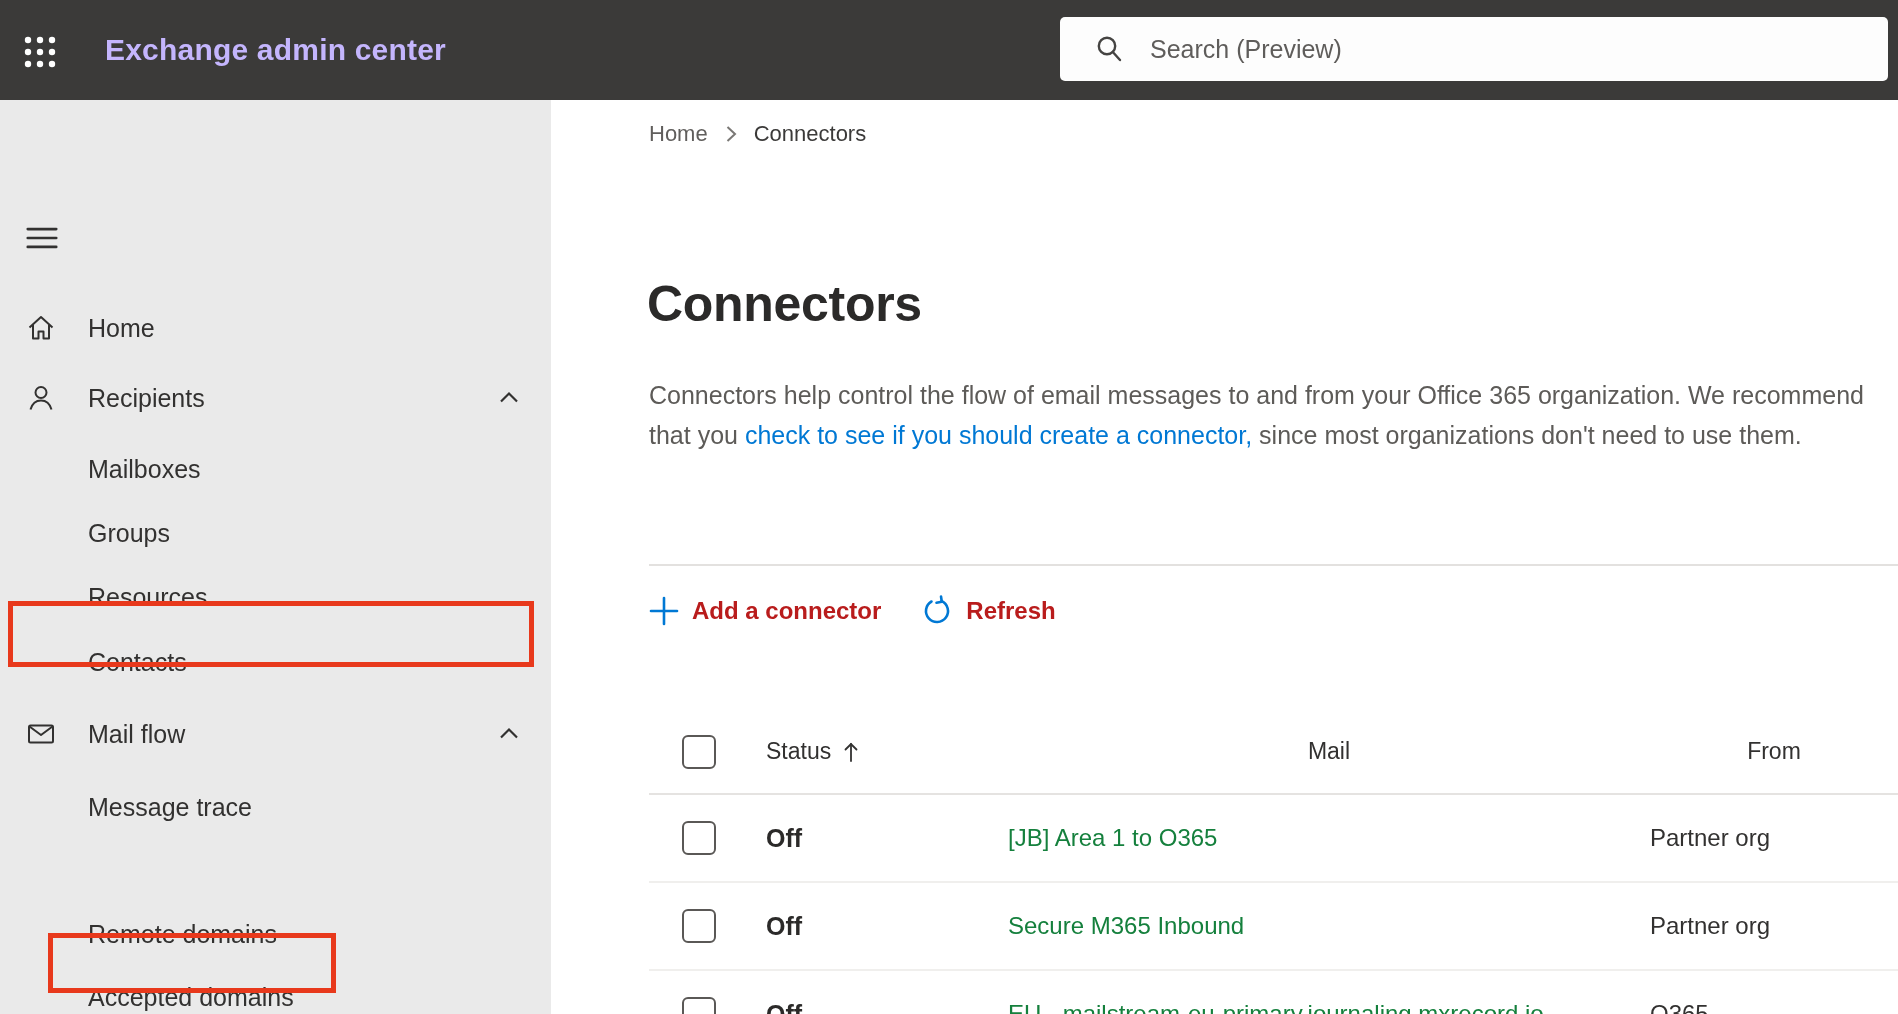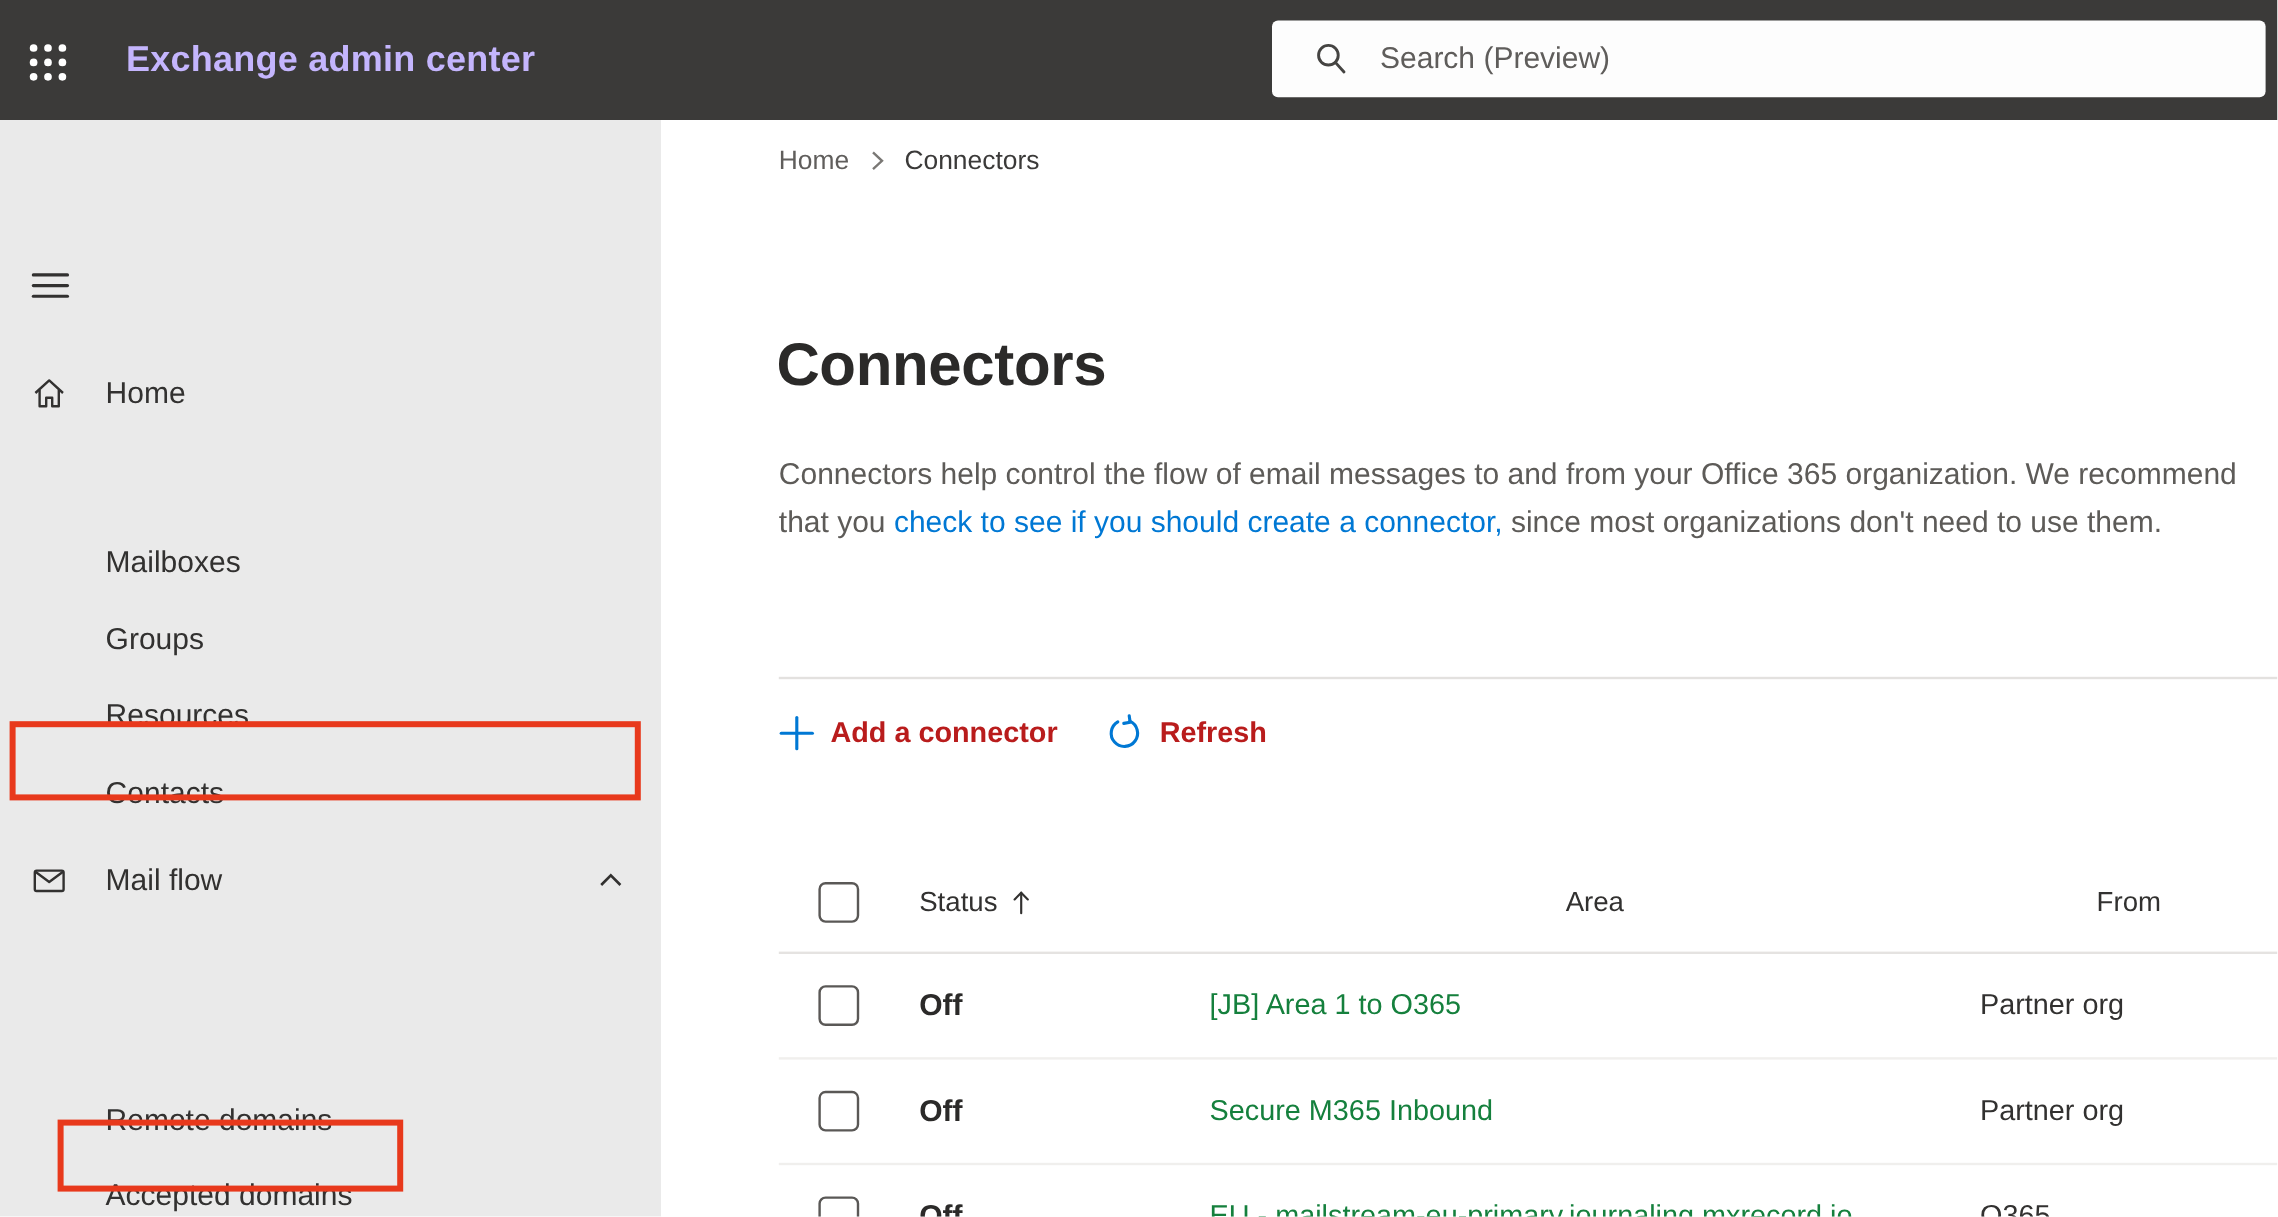--- a/index.html
+++ b/index.html
@@ -100,20 +100,30 @@
     </button>
 
     <div class="nav-item" style="top:196px">
       <svg class="nav-icon" viewBox="0 0 32 32" fill="none" stroke="currentColor" stroke-width="2" stroke-linejoin="round">
         <path d="M4.5 15.5 L16 5 L27.5 15.5"></path>
         <path d="M8 13 V26.5 H13.5 V19.5 H18.5 V26.5 H24 V13"></path>
       </svg>
       <span class="nav-label">Home</span>
     </div>
 
+    <div class="nav-item" style="top:266px">
+      <svg class="nav-icon" viewBox="0 0 32 32" fill="none" stroke="currentColor" stroke-width="2">
+        <circle cx="16" cy="10.5" r="5.5"></circle>
+        <path d="M5.5 27.5 C7.5 20.5 11 18.5 16 18.5 C21 18.5 24.5 20.5 26.5 27.5"></path>
+      </svg>
+      <span class="nav-label">Recipients</span>
+      <svg class="chev" width="24" height="18" viewBox="0 0 24 18" fill="none" stroke="currentColor" stroke-width="2.2">
+        <polyline points="4,12.5 12,4.5 20,12.5"></polyline>
+      </svg>
+    </div>
 
     <div class="nav-item" style="top:337px">
       <span class="nav-label">Mailboxes</span>
     </div>
     <div class="nav-item" style="top:401px">
       <span class="nav-label">Groups</span>
     </div>
     <div class="nav-item" style="top:530px">
       <span class="nav-label">Contacts</span>
     </div>
@@ -125,20 +135,23 @@
       <svg class="nav-icon" viewBox="0 0 32 32" fill="none" stroke="currentColor" stroke-width="2" stroke-linejoin="round">
         <rect x="4" y="7.5" width="24" height="17" rx="1.5"></rect>
         <path d="M4.5 8.5 L16 17 L27.5 8.5"></path>
       </svg>
       <span class="nav-label">Mail flow</span>
       <svg class="chev" width="24" height="18" viewBox="0 0 24 18" fill="none" stroke="currentColor" stroke-width="2.2">
         <polyline points="4,12.5 12,4.5 20,12.5"></polyline>
       </svg>
     </div>
 
+    <div class="nav-item" style="top:675px">
+      <span class="nav-label">Message trace</span>
+    </div>
     <div class="nav-item" style="top:802px">
       <span class="nav-label">Remote domains</span>
     </div>
     <div class="nav-item" style="top:865px">
       <span class="nav-label">Accepted domains</span>
     </div>
 
   </nav>
 
   <div class="ann ann-mailflow"></div>
@@ -184,21 +197,21 @@
         <div>
             <div class="cb"></div>
           </div>
         <div class="th-status">
           <span>Status</span>
           <svg width="16" height="24" viewBox="0 0 16 24" fill="none" stroke="#323130" stroke-width="1.8" stroke-linecap="round">
             <line x1="8" y1="21" x2="8" y2="4"></line>
               <polyline points="2.5,9.5 8,4 13.5,9.5"></polyline>
           </svg>
         </div>
-        <div class="th-label">Area</div>
+        <div class="th-label">Mail</div>
         <div class="th-label">From</div>
       </div>
 
       <div class="tr td">
         <div>
             <div class="cb"></div>
           </div>
         <div class="cell-status">Off</div>
         <div class="cell-name">[JB] Area 1 to O365</div>
         <div class="cell-from">Partner org</div>

